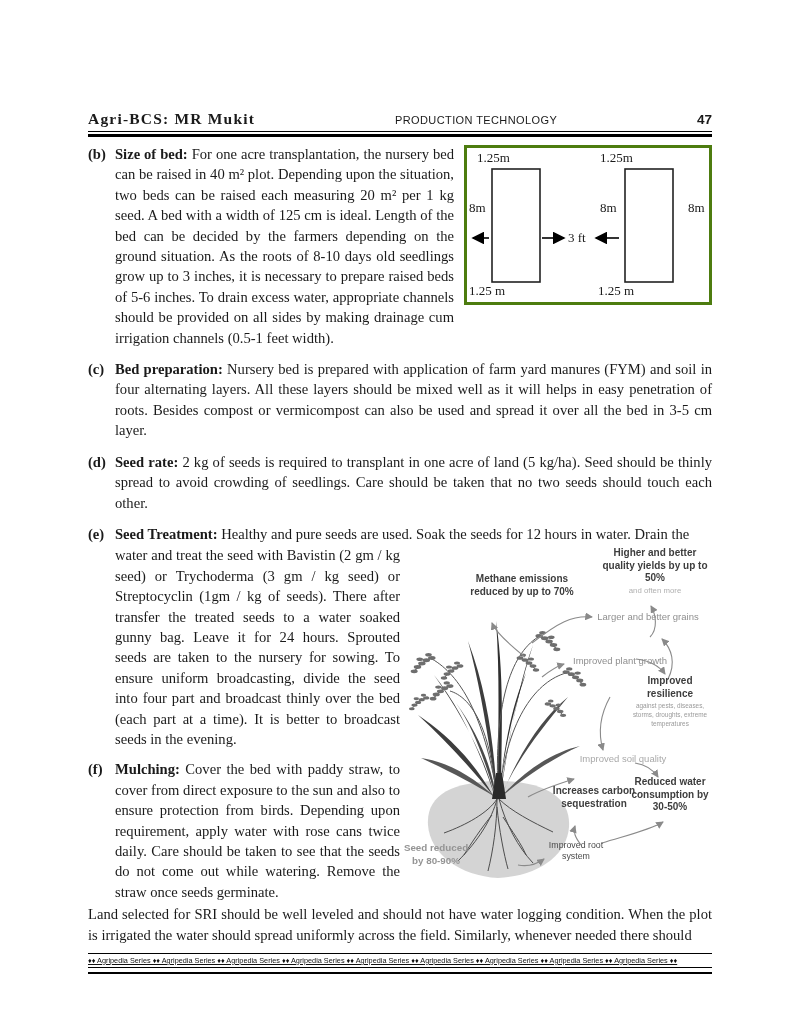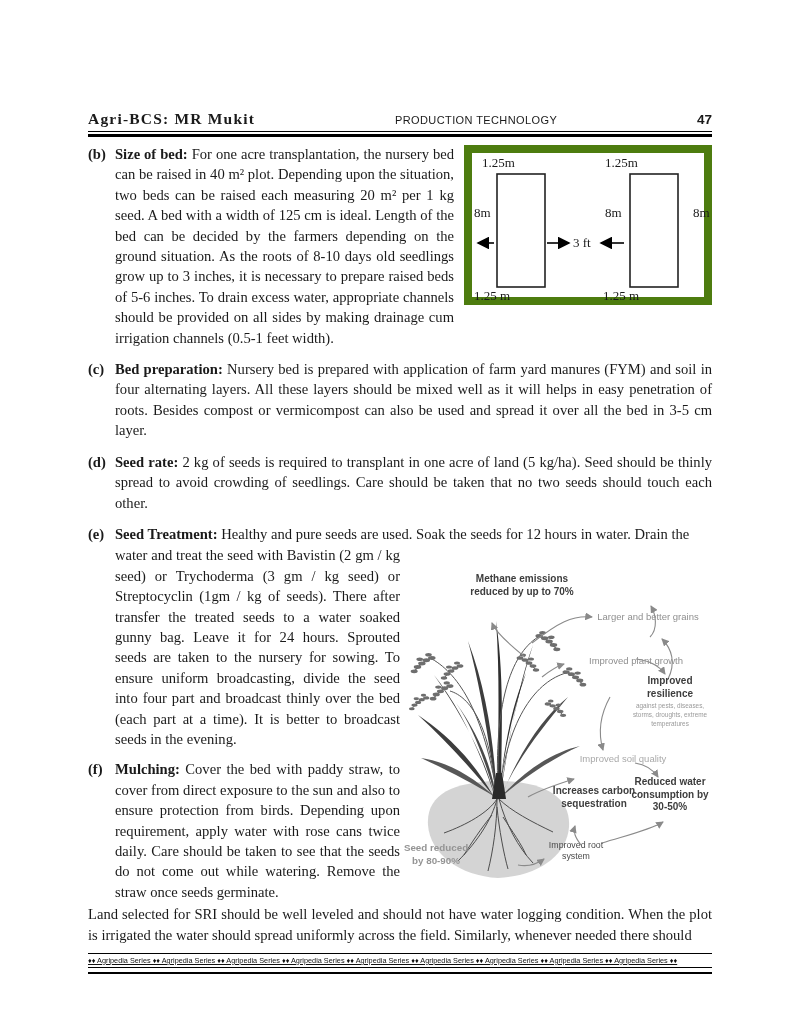--- a/index.html
+++ b/index.html
@@ -19,21 +19,21 @@
 
   
   .para { position:relative; padding-left:27px; font-size:14.6px; line-height:20.4px; text-align:justify; }
   .plabel { position:absolute; left:0; top:0; font-weight:bold; }
   .ptitle { font-weight:bold; }
   .mt { margin-top:11px; }
 
   
   .b-row { display:flex; gap:10px; margin-top:7px; }
   .b-text { width:366px; flex:none; }
-  .bed-diagram { width:248px; height:160px; border:8px solid #4d7c0f; position:relative; flex:none; margin-top:1px;
+  .bed-diagram { width:248px; height:160px; border:3px solid #4d7c0f; position:relative; flex:none; margin-top:1px;
                  font-size:13px; }
   .bed-diagram svg { position:absolute; inset:0; }
   .dlabel { position:absolute; white-space:nowrap; }
 
   
   .cols { display:flex; margin-top:1px; }
   .col-left { width:312px; flex:none; }
   .col-cont { padding-left:27px; font-size:14.6px; line-height:20.4px; text-align:justify; }
   .col-right { flex:1; position:relative; height:342px; font-family:"Liberation Sans", sans-serif; }
   .col-right svg { position:absolute; left:0; top:0; }
@@ -192,22 +192,26 @@
           <path d="M210,152 C200,170 198,188 203,205"></path>
           <path d="M128,252 C142,244 158,239 174,234"></path>
           <path d="M235,218 C248,220 254,226 258,232"></path>
           <path d="M181,300 C175,292 173,287 175,281"></path>
           <path d="M202,298 C228,290 250,285 263,277"></path>
           <path d="M118,320 C128,322 137,319 144,314"></path>
         </g>
       </svg>
 
       <span class="ilabel il-bold" style="left:64px; top:28px; width:116px;">Methane emissions reduced by up to 70%</span>
+      <div class="ilabel il-bold" style="left:198px; top:2px; width:114px;">
+        <span>Higher and better quality yields by up to 50%</span>
+        <span class="il-sub">and often more</span>
+      </div>
       <span class="ilabel il-gray" style="left:196px; top:66px; width:104px;">Larger and better grains</span>
-      <span class="ilabel il-gray" style="left:184px; top:110px; width:104px;">Improved plant growth</span>
+      <span class="ilabel il-gray" style="left:168px; top:110px; width:104px;">Improved plant growth</span>
       <div class="ilabel il-bold" style="left:228px; top:130px; width:84px;">
         <span>Improved resilience</span>
         <span class="il-subtiny">against pests, diseases, storms, droughts, extreme temperatures</span>
       </div>
       <span class="ilabel il-light" style="left:176px; top:208px; width:94px;">Improved soil quality</span>
       <span class="ilabel il-bold" style="left:148px; top:240px; width:92px;">Increases carbon sequestration</span>
       <span class="ilabel il-bold" style="left:228px; top:231px; width:84px;">Reduced water consumption by 30-50%</span>
       <span class="ilabel il-root" style="left:140px; top:295px; width:72px;">Improved root system</span>
       <span class="ilabel il-seed" style="left:0px; top:297px; width:72px;">Seed reduced by 80-90%</span>
     </div>

